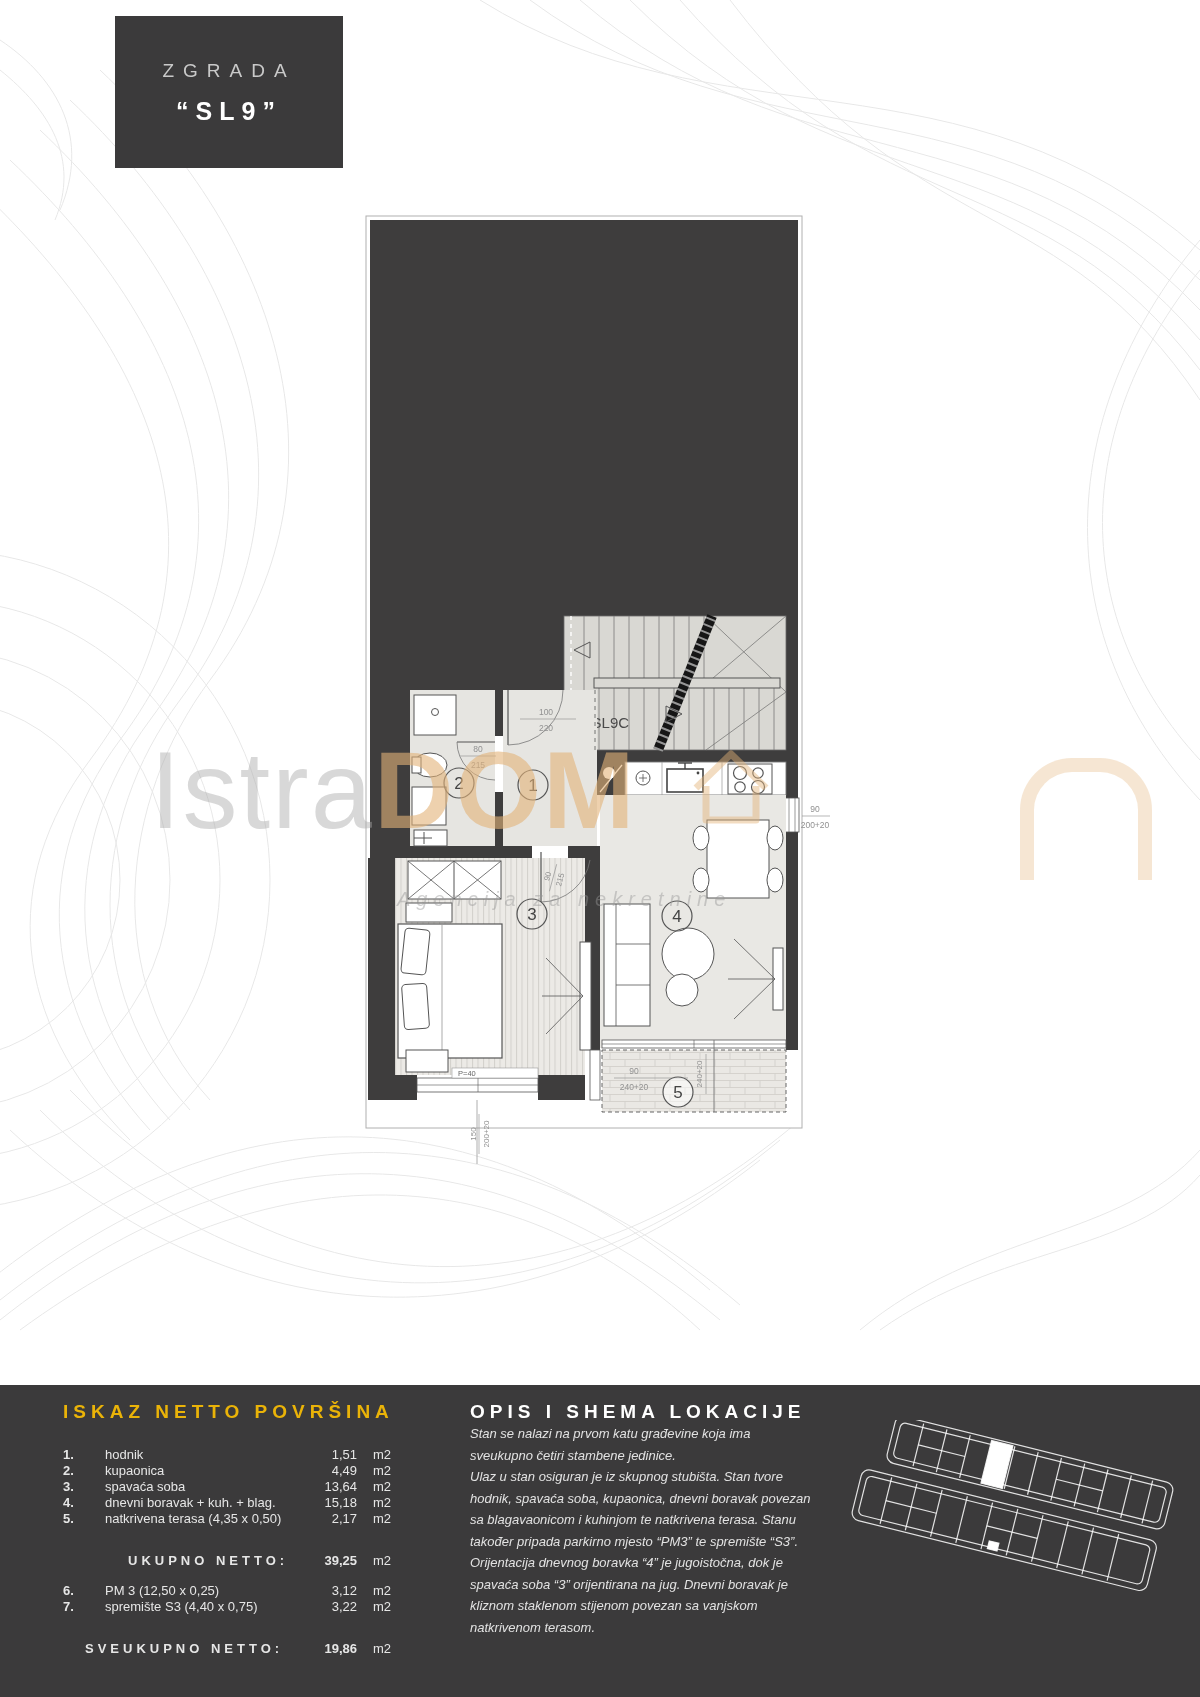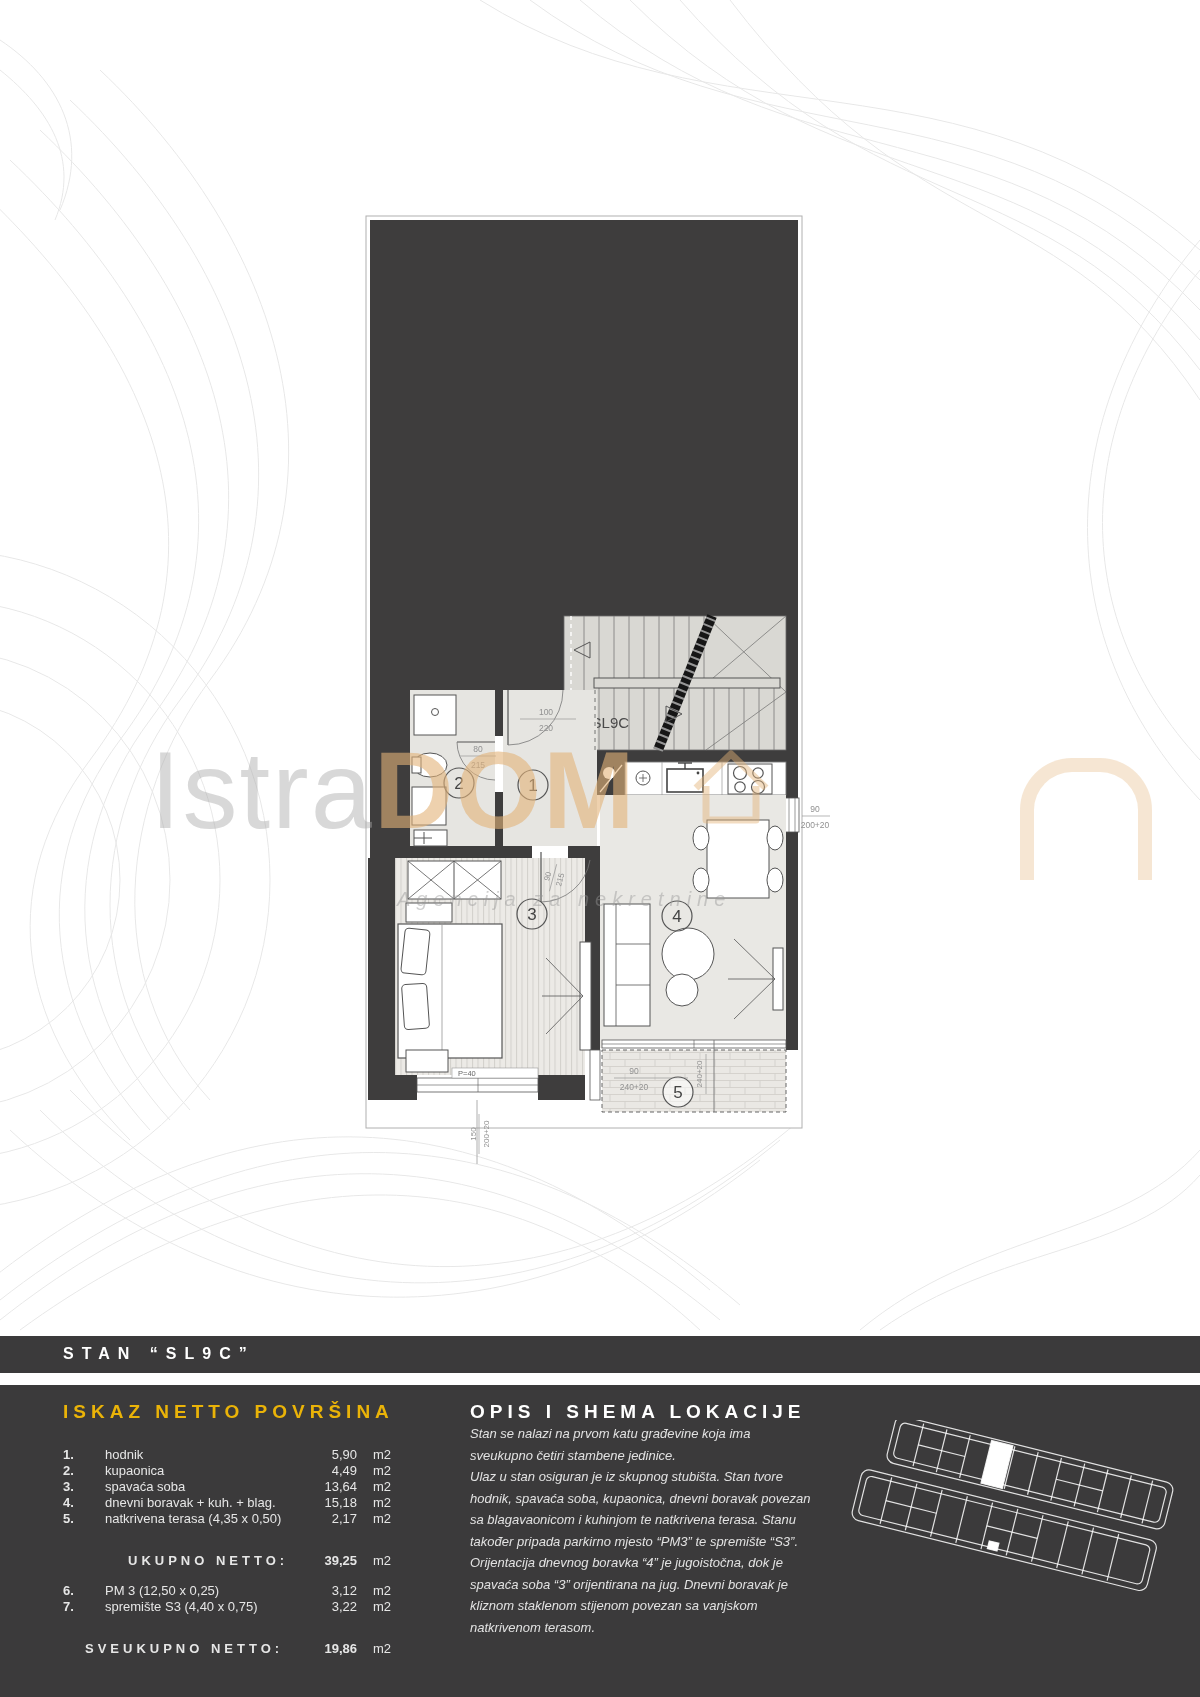--- a/index.html
+++ b/index.html
@@ -68,20 +68,24 @@
     <path d="M40,1110 C260,1330 540,1340 780,1140"></path>
     <path d="M10,1130 C240,1345 520,1350 760,1160"></path>
     <path d="M70,1090 C290,1315 560,1325 800,1120"></path>
     <path d="M860,1330 C980,1230 1120,1240 1200,1150"></path>
     <path d="M880,1330 C1000,1245 1130,1255 1200,1175"></path>
     <path d="M0,40 C60,80 90,140 60,210"></path>
     <path d="M0,70 C50,110 80,160 55,220"></path>
   </g>
 </svg>
 
+<div class="title-box">
+  <div class="l1">ZGRADA</div>
+  <div class="l2">“SL9”</div>
+</div>
 
 <svg class="plan" width="470" height="970" viewBox="0 0 470 970">
   <defs>
     <pattern id="stripes" width="5.5" height="10" patternUnits="userSpaceOnUse">
       <rect width="5.5" height="10" fill="#eceae6"></rect>
       <line x1="0.5" y1="0" x2="0.5" y2="10" stroke="#d3d1cc" stroke-width="1"></line>
     </pattern>
     <pattern id="brick" width="30" height="14" patternUnits="userSpaceOnUse">
       <rect width="30" height="14" fill="#eae8e4"></rect>
       <path d="M0,0.5 H30 M0,7.5 H30 M8,0.5 V7.5 M23,7.5 V14" stroke="#cfcdc8" stroke-width="0.8" fill="none"></path>
@@ -314,33 +318,30 @@
 <div class="watermark"><span class="wm1">Istra</span><span class="wm2">DOM</span></div>
 <svg class="wm-house" width="86" height="86" viewBox="0 0 86 86">
   <g fill="none" stroke="rgba(226,178,120,0.7)" stroke-width="7" stroke-linejoin="round">
     <path d="M8,46 L43,12 L78,46"></path>
     <path d="M18,44 V78 H68 V44"></path>
   </g>
 </svg>
 <div class="wm-arch"></div>
 <div class="wm-tagline">Agencija za nekretnine</div>
 
-<div class="band1">
-  <div class="t">STAN “SL9C”</div>
-</div>
 
 <div class="band2">
 
   <div class="netto">
     <div class="hd">ISKAZ NETTO POVRŠINA</div>
     <div class="rows">
       <div class="row">
         <span class="n">1.</span>
             <span>hodnik</span>
-            <span class="v">5,90</span>
+            <span class="v">1,51</span>
             <span class="u">m2</span>
       </div>
       <div class="row">
         <span class="n">2.</span>
             <span>kupaonica</span>
             <span class="v">4,49</span>
             <span class="u">m2</span>
       </div>
       <div class="row">
         <span class="n">3.</span>

